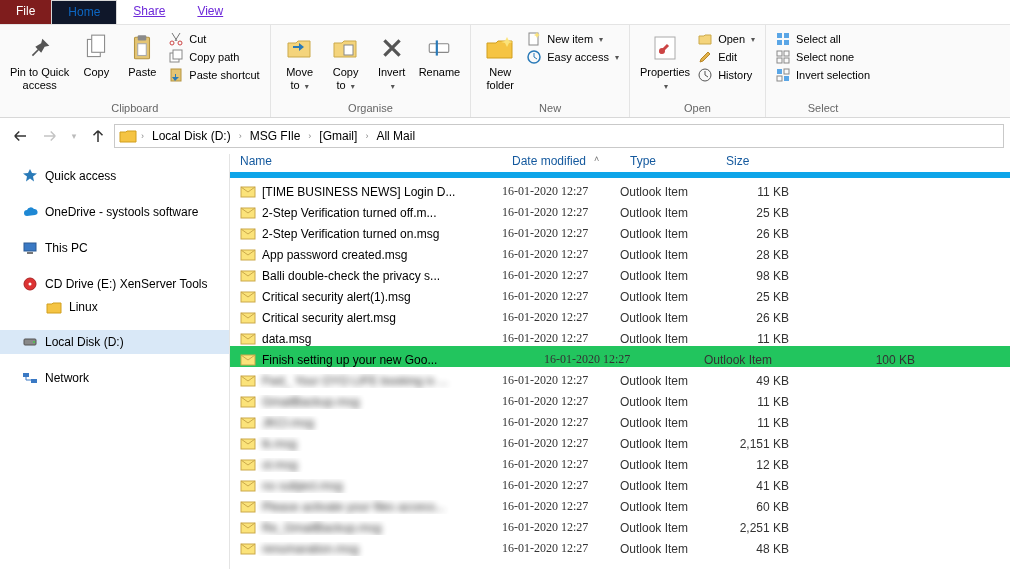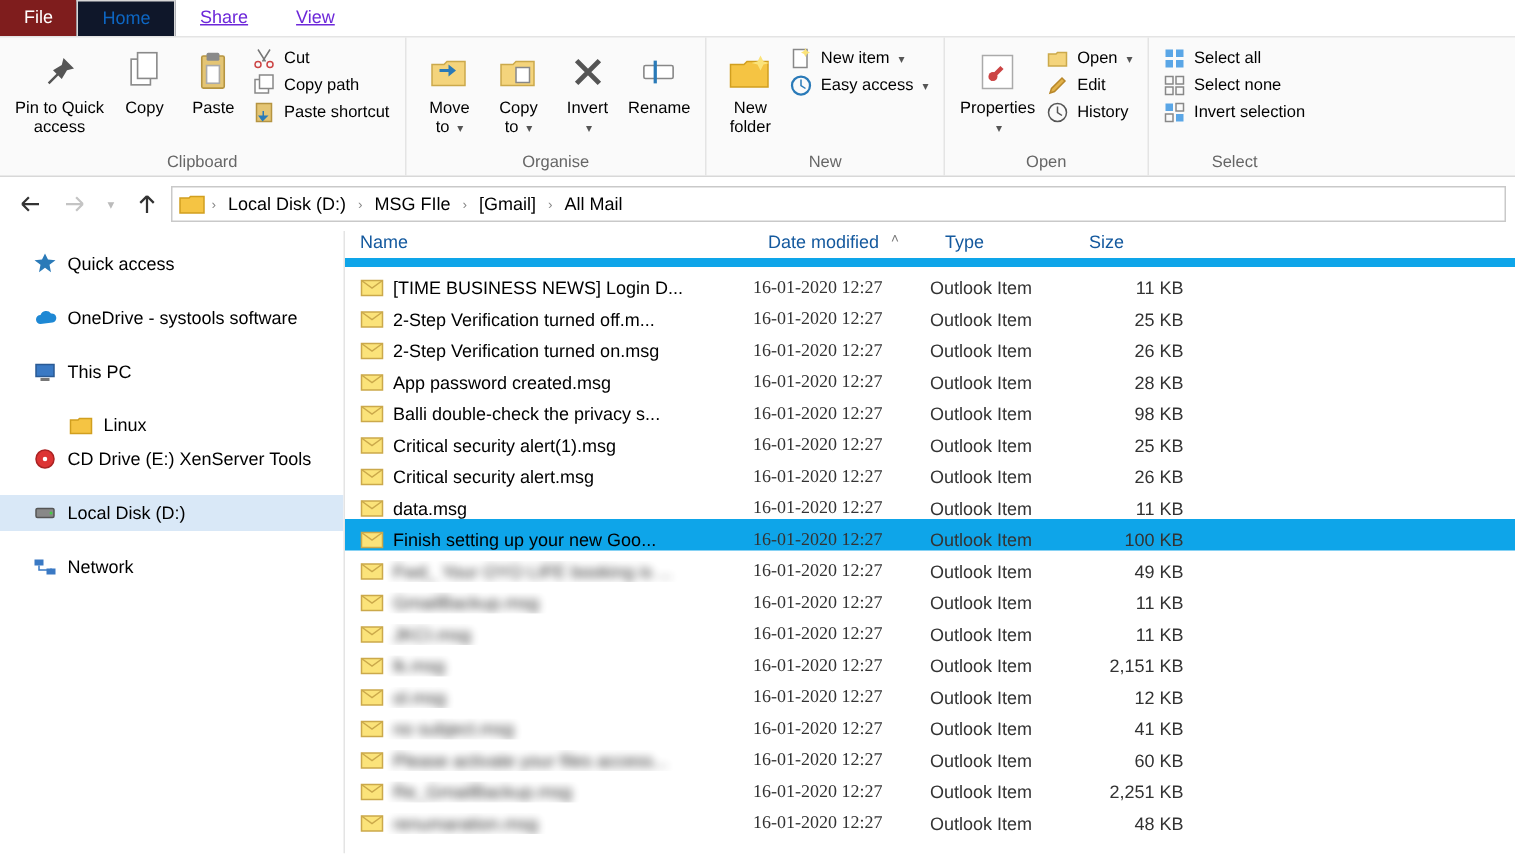--- a/index.html
+++ b/index.html
@@ -137,21 +137,21 @@
     color: #777;
     left: 364px;
   }
   .rows { overflow-y: auto; height: calc(100% - 24px); }
   .row {
     display: flex;
     align-items: flex-end;
     height: 21px;
     padding-left: 10px;
   }
-  .row.hover { background: #0ea5e9; }
+  .row.hover { background: #22c55e; gap: 42px; }
   .cell { overflow: hidden; white-space: nowrap; text-overflow: ellipsis; padding-right: 8px; }
   .c-name { width: 262px; display: flex; align-items: center; gap: 6px; }
   .c-date { width: 118px; color: #333; font-family: Liberation Serif, serif; }
   .c-type { width: 96px; color: #333; }
   .c-size { width: 75px; text-align: right; color: #333; padding-right: 18px; margin-left: 16px; }
   .blurred { filter: blur(3px); opacity: .85; }
   
   svg { display: block; }
 </style>
 </head>
@@ -455,36 +455,36 @@
     <div class="nav-item">
       <span>
           <svg width="16" height="16" viewBox="0 0 16 16">
             <rect x="2" y="3" width="12" height="8" fill="#3a79c4" stroke="#2a5a94"></rect>
             <rect x="5" y="12" width="6" height="2" fill="#777"></rect>
           </svg>
         </span>
       <span>This PC</span>
     </div>
     <div class="nav-gap"></div>
-    <div class="nav-item indent">
-      <span>
-          <svg width="16" height="14" viewBox="0 0 16 14">
-            <path d="M1 4h5l1-1h8v10H1z" fill="#f5c443" stroke="#d19f1f"></path>
-          </svg>
-        </span>
-      <span>Linux</span>
-    </div>
     <div class="nav-item">
       <span>
           <svg width="16" height="16" viewBox="0 0 16 16">
             <circle cx="8" cy="8" r="6" fill="#d33" stroke="#a22"></circle>
             <circle cx="8" cy="8" r="1.5" fill="#fff"></circle>
           </svg>
         </span>
       <span>CD Drive (E:) XenServer Tools</span>
+    </div>
+    <div class="nav-item indent">
+      <span>
+          <svg width="16" height="14" viewBox="0 0 16 14">
+            <path d="M1 4h5l1-1h8v10H1z" fill="#f5c443" stroke="#d19f1f"></path>
+          </svg>
+        </span>
+      <span>Linux</span>
     </div>
     <div class="nav-gap"></div>
     <div class="nav-item selected">
       <span>
           <svg width="16" height="16" viewBox="0 0 16 16">
             <rect x="2" y="5" width="12" height="6" rx="1" fill="#888" stroke="#555"></rect>
             <circle cx="12" cy="8" r="1" fill="#4c4"></circle>
           </svg>
         </span>
       <span>Local Disk (D:)</span>

